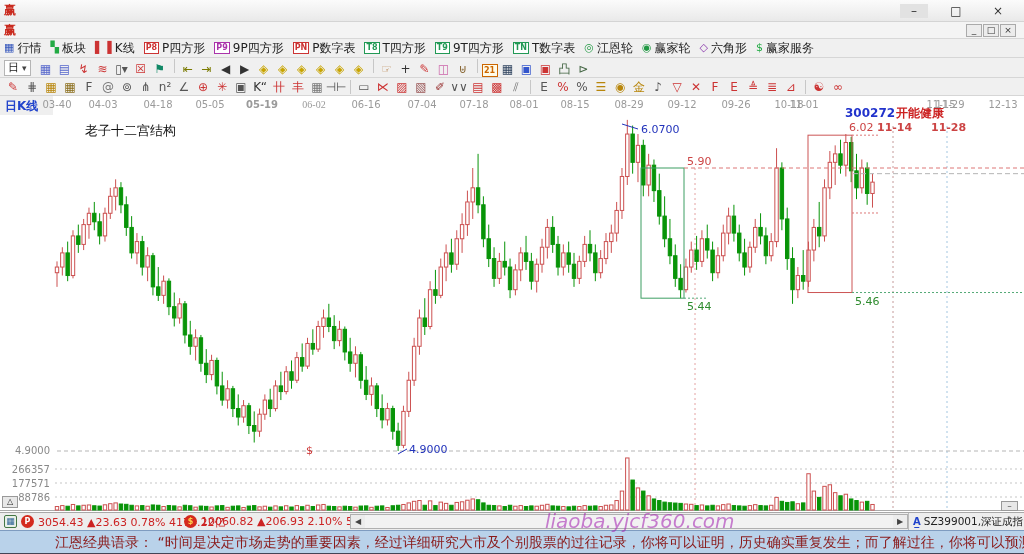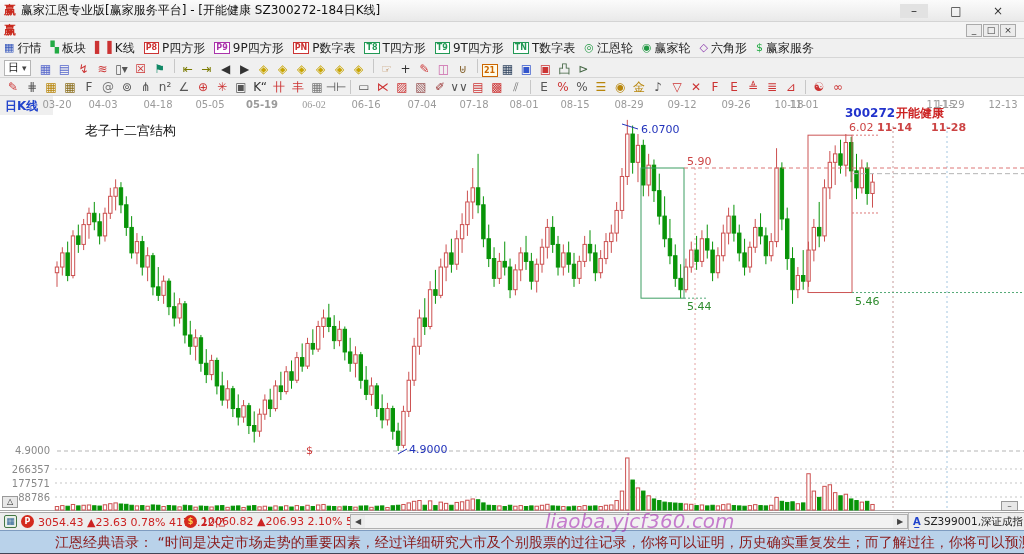--- a/index.html
+++ b/index.html
@@ -54,21 +54,20 @@
   .quotebar span{font-size:14px;color:#8a1a1a;white-space:nowrap;}
   .wm-url{position:absolute;left:545px;top:509px;font-size:20px;font-style:italic;color:#a21caf;opacity:.55;pointer-events:none;z-index:6;}
 </style>
 </head>
 <body>
 
 <div class="app">
 
   <div class="titlebar">
     <span class="logo">赢</span>
-    <span>赢家江恩专业版[赢家服务平台] - [开能健康  SZ300272-184日K线]</span>
     <span class="wbtns">
       <span class="wbtn minbg">–</span>
       <span class="wbtn">□</span>
       <span class="wbtn">×</span>
     </span>
   </div>
 
   <div class="menubar">
     <span class="logo">赢</span>
     <span class="mdibtns">
@@ -688,21 +687,21 @@
         <text x="85" y="39" font-size="13" fill="#111111">老子十二宫结构</text>
         <text x="845" y="21" font-size="12" fill="#2233cc" font-weight="bold">300272</text>
         <text x="896" y="21" font-size="12" fill="#cc2222" font-weight="bold">开能健康</text>
         <text x="50" y="358" font-size="10" fill="#888888" text-anchor="end">4.9000</text>
         <text x="50" y="377" font-size="10" fill="#888888" text-anchor="end">266357</text>
         <text x="50" y="391" font-size="10" fill="#888888" text-anchor="end">177571</text>
         <text x="50" y="405" font-size="10" fill="#888888" text-anchor="end">88786</text>
       </svg>
     <div class="kmode">日K线</div>
     <div class="date-axis" id="dates">
-        <span style="left: 57px;">03-20</span>
+        <span style="left: 57px;">03-40</span>
         <span style="left: 103px;">04-03</span>
         <span style="left: 158px;">04-18</span>
         <span style="left: 210px;">05-05</span>
         <span style="left: 262px; font-weight: bold;">05-19</span>
         <span style="left: 314px; font-family: Liberation Serif, serif;">06-02</span>
         <span style="left: 366px;">06-16</span>
         <span style="left: 422px;">07-04</span>
         <span style="left: 474px;">07-18</span>
         <span style="left: 524px;">08-01</span>
         <span style="left: 575px;">08-15</span>

